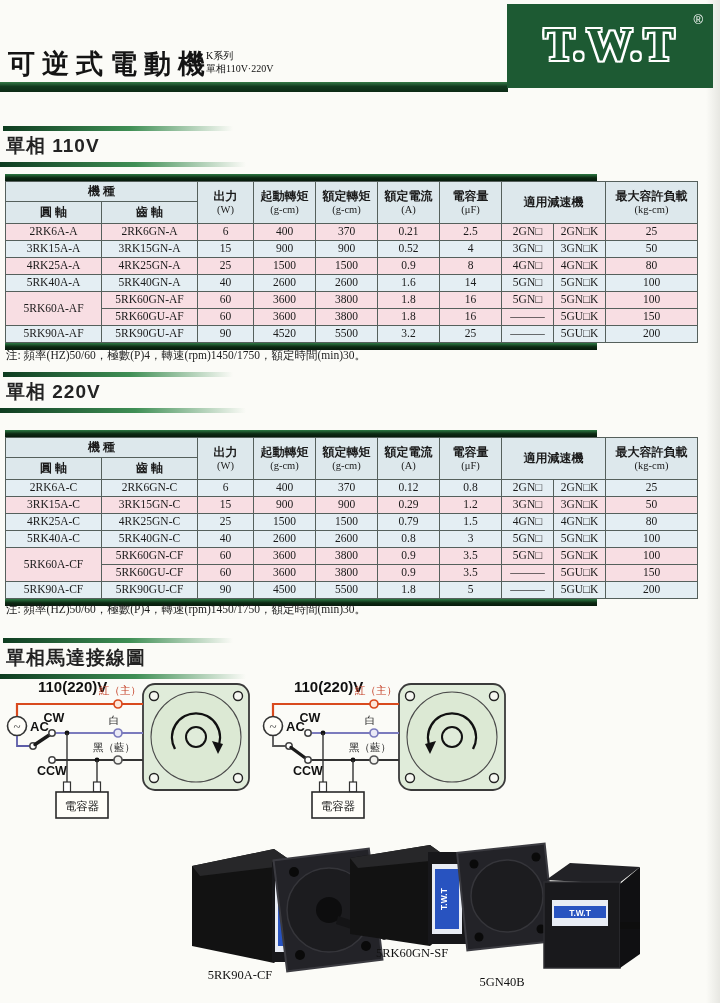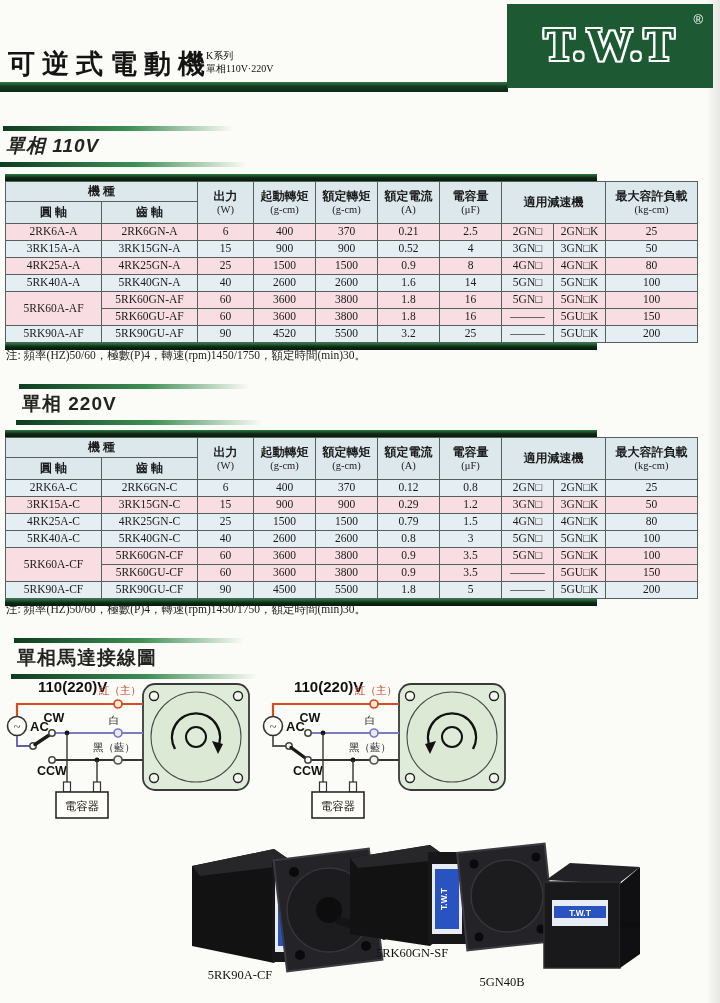--- a/index.html
+++ b/index.html
@@ -74,21 +74,21 @@
   <div class="title-sub">
     <div>K系列</div>
     <div>單相110V·220V</div>
   </div>
   <div class="top-bar"></div>
   <div class="logo-box">
     <div class="logo-text">T.W.T</div>
     <div class="logo-reg">®</div>
   </div>
 
-  <div class="section" style="top:126px;font-style:italic;">
+  <div class="section" style="top:126px;">
     <div class="bar-a"></div>
     <div class="sec-title">單相 110V</div>
     <div class="bar-b"></div>
   </div>
 
   <div class="tbl-wrap" style="top:174px;">
     <div class="band"></div>
     <table class="spec">
       <colgroup>
         <col style="width:96px">
@@ -227,21 +227,21 @@
             <td>———</td>
             <td>5GU□K</td>
             <td>200</td>
           </tr>
         </tbody>
     </table>
     <div class="band"></div>
   </div>
   <div class="note" style="top:348px;">注: 頻率(HZ)50/60，極數(P)4，轉速(rpm)1450/1750，額定時間(min)30。</div>
 
-  <div class="section" style="top:384px;padding-left:16px;">
+  <div class="section" style="top:372px;">
     <div class="bar-a"></div>
     <div class="sec-title">單相 220V</div>
     <div class="bar-b"></div>
   </div>
 
   <div class="tbl-wrap" style="top:430px;">
     <div class="band"></div>
     <table class="spec">
       <colgroup>
         <col style="width:96px">
@@ -380,21 +380,21 @@
             <td>———</td>
             <td>5GU□K</td>
             <td>200</td>
           </tr>
         </tbody>
     </table>
     <div class="band"></div>
   </div>
   <div class="note" style="top:602px;">注: 頻率(HZ)50/60，極數(P)4，轉速(rpm)1450/1750，額定時間(min)30。</div>
 
-  <div class="section" style="top:638px;margin-left:11px;">
+  <div class="section" style="top:638px;">
     <div class="bar-a"></div>
     <div class="sec-title">單相馬達接線圖</div>
     <div class="bar-b"></div>
   </div>
 
   <svg class="wiring-svg" style="left:2px; top:676px;" width="252" height="158" viewBox="0 0 252 158">
     <text x="36" y="16" font-family="Liberation Sans, sans-serif" font-size="15" font-weight="bold" fill="#111">110(220)V</text>
 
     <g>
       <rect x="141" y="8" width="106" height="106" rx="12" fill="#e0ecda" stroke="#3a3a3a" stroke-width="1.8"></rect>

